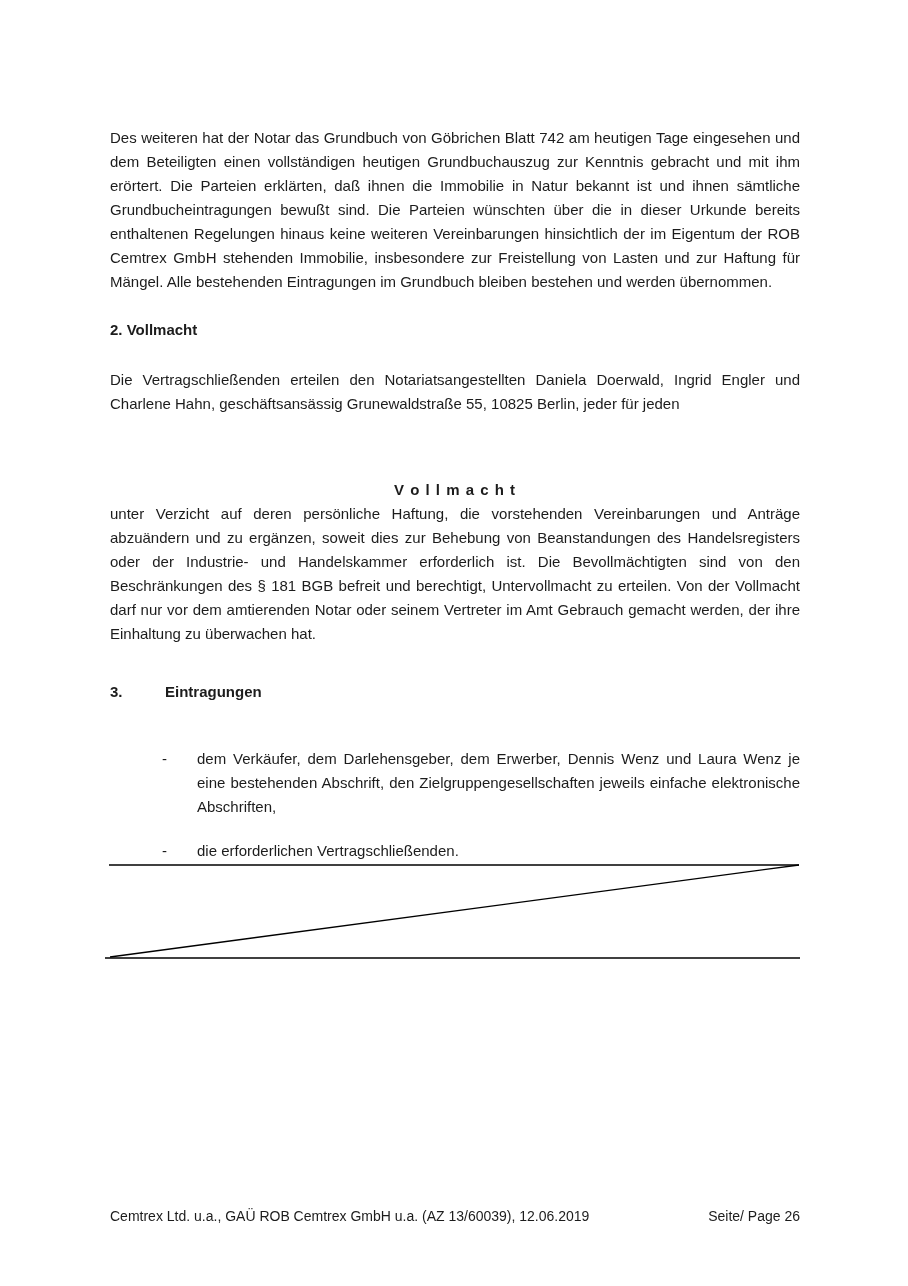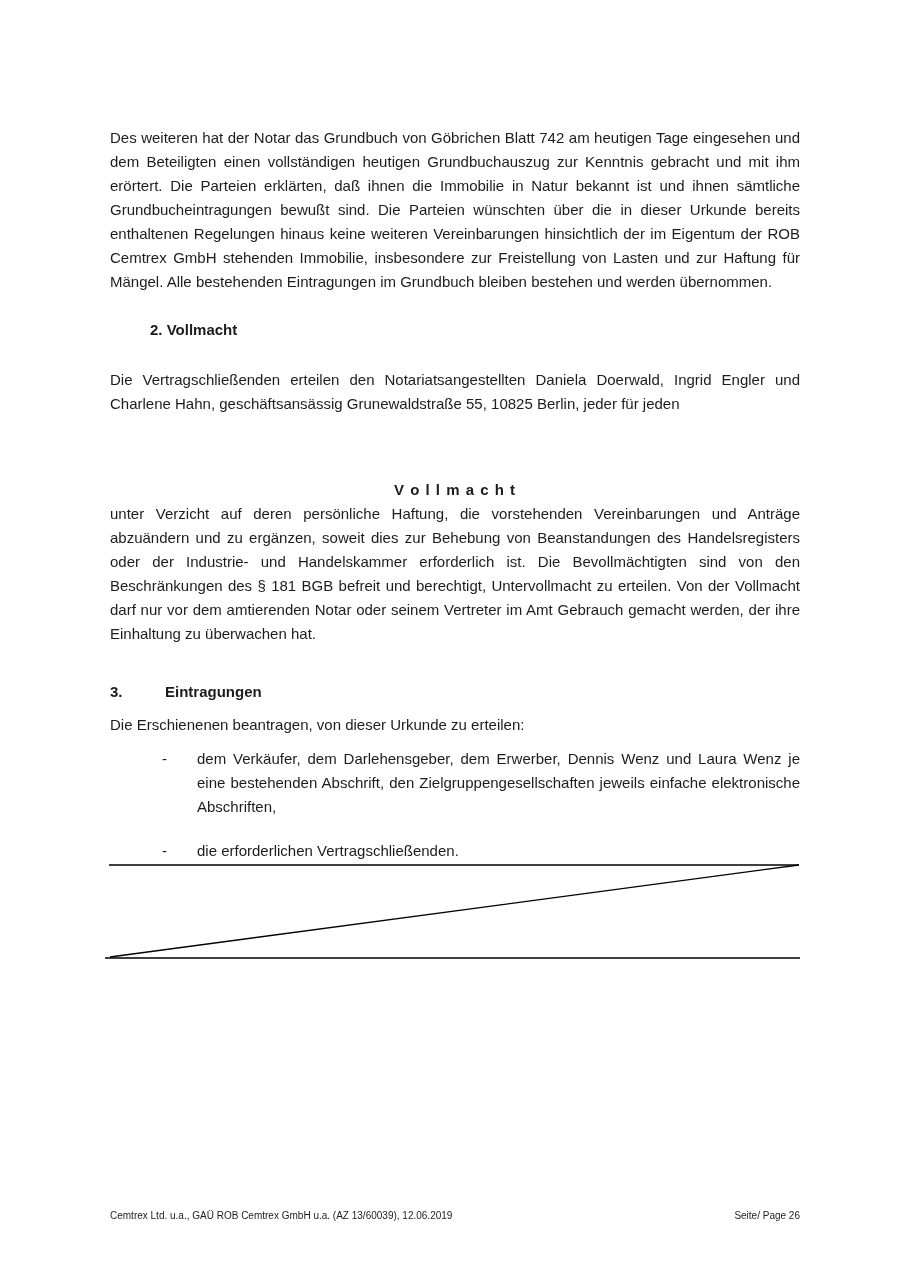--- a/index.html
+++ b/index.html
@@ -14,42 +14,42 @@
     line-height: 24px;
     color: #1c1c1c;
     overflow: hidden;
   }
   .block {
     position: absolute;
     left: 110px;
     width: 690px;
   }
   .para { text-align: justify; }
-  .bold { font-weight: bold; margin-left: 40px; }
+  .bold { font-weight: bold; }
   .center-heading {
     text-align: center;
     font-weight: bold;
     letter-spacing: 1px;
     margin-top: 38px;
   }
   .section3 { display: flex; font-weight: bold; }
   .section3 .num { width: 55px; flex-shrink: 0; }
   .bullet { display: flex; padding-left: 52px; margin-bottom: 20px; }
   .bullet .dash { width: 35px; flex-shrink: 0; }
   .bullet .text { flex: 1; text-align: justify; }
   .zmark { position: absolute; left: 100px; top: 858px; width: 708px; height: 108px; }
   .zmark svg { display: block; width: 100%; height: 100%; }
   .footer {
     position: absolute;
     left: 110px;
     width: 690px;
     top: 1207px;
     display: flex;
     justify-content: space-between;
-    font-size: 10px;
+    font-size: 14px;
     line-height: 18px;
   }
 </style>
 </head>
 <body>
 
 <div class="page">
 
   <div class="block para" style="top:126px;">Des weiteren hat der Notar das Grundbuch von Göbrichen Blatt 742 am heutigen Tage eingesehen und dem Beteiligten einen vollständigen heutigen Grundbuchauszug zur Kenntnis gebracht und mit ihm erörtert. Die Parteien erklärten, daß ihnen die Immobilie in Natur bekannt ist und ihnen sämtliche Grundbucheintragungen bewußt sind. Die Parteien wünschten über die in dieser Urkunde bereits enthaltenen Regelungen hinaus keine weiteren Vereinbarungen hinsichtlich der im Eigentum der ROB Cemtrex GmbH stehenden Immobilie, insbesondere zur Freistellung von Lasten und zur Haftung für Mängel. Alle bestehenden Eintragungen im Grundbuch bleiben bestehen und werden übernommen.</div>
 
@@ -59,21 +59,20 @@
 
   <div class="block center-heading" style="top:440px;">V o l l m a c h t</div>
 
   <div class="block para" style="top:502px;">unter Verzicht auf deren persönliche Haftung, die vorstehenden Vereinbarungen und Anträge abzuändern und zu ergänzen, soweit dies zur Behebung von Beanstandungen des Handelsregisters oder der Industrie- und Handelskammer erforderlich ist. Die Bevollmächtigten sind von den Beschränkungen des § 181 BGB befreit und berechtigt, Untervollmacht zu erteilen. Von der Vollmacht darf nur vor dem amtierenden Notar oder seinem Vertreter im Amt Gebrauch gemacht werden, der ihre Einhaltung zu überwachen hat.</div>
 
   <div class="block section3" style="top:680px;">
     <span class="num">3.</span>
     <span>Eintragungen</span>
   </div>
 
-  <div class="block" style="top:713px;">Die Erschienenen beantragen, von dieser Urkunde zu erteilen:</div>
 
   <div class="block" style="top:747px;">
     <div class="bullet">
       <span class="dash">-</span>
       <span class="text">dem Verkäufer, dem Darlehensgeber, dem Erwerber, Dennis Wenz und Laura Wenz je eine bestehenden Abschrift, den Zielgruppengesellschaften jeweils einfache elektronische Abschriften,</span>
     </div>
     <div class="bullet">
       <span class="dash">-</span>
       <span class="text">die erforderlichen Vertragschließenden.</span>
     </div>

